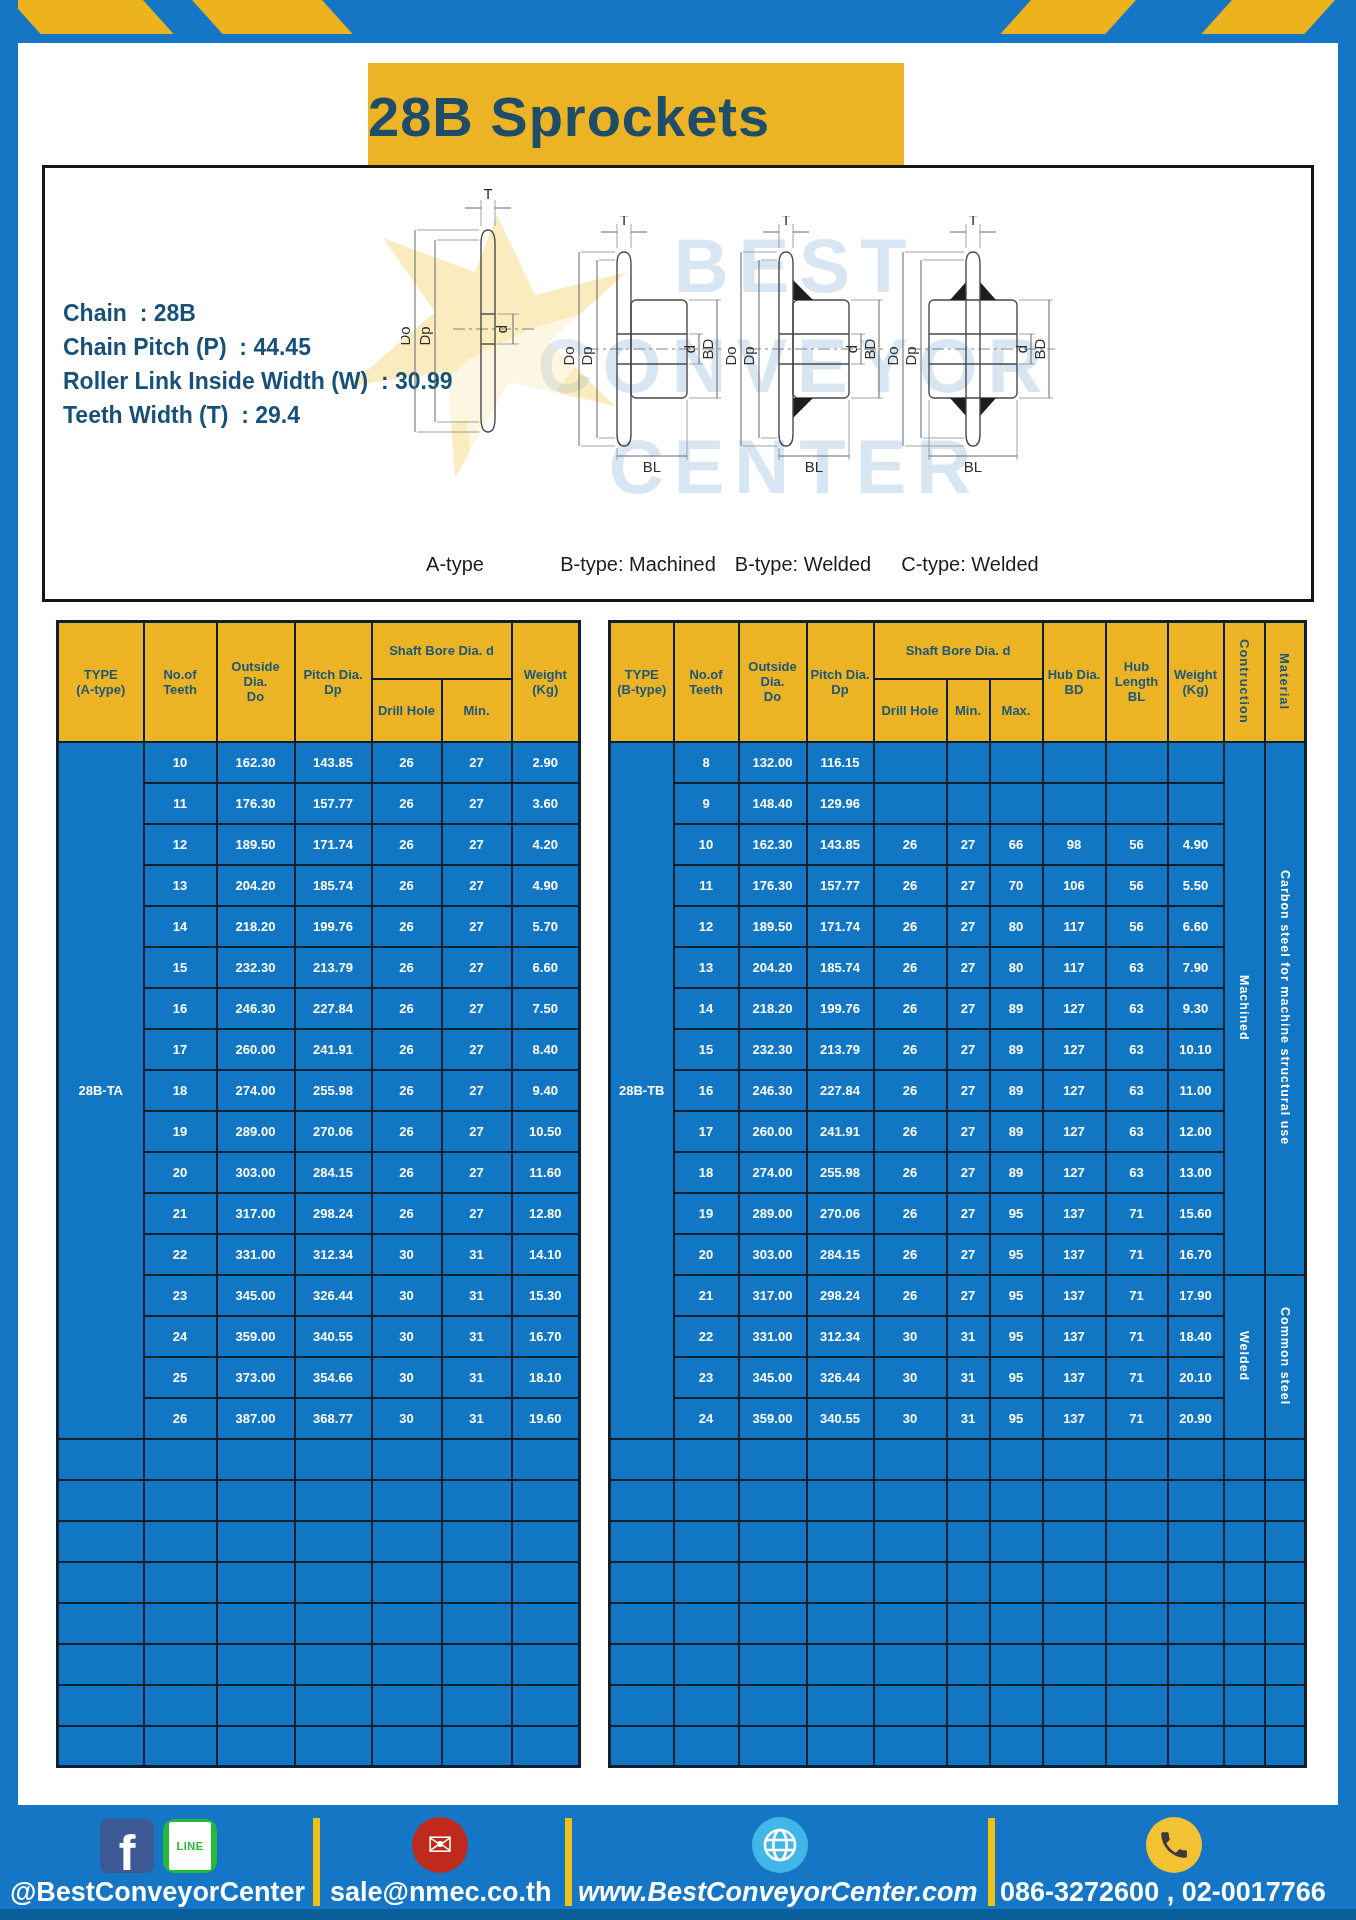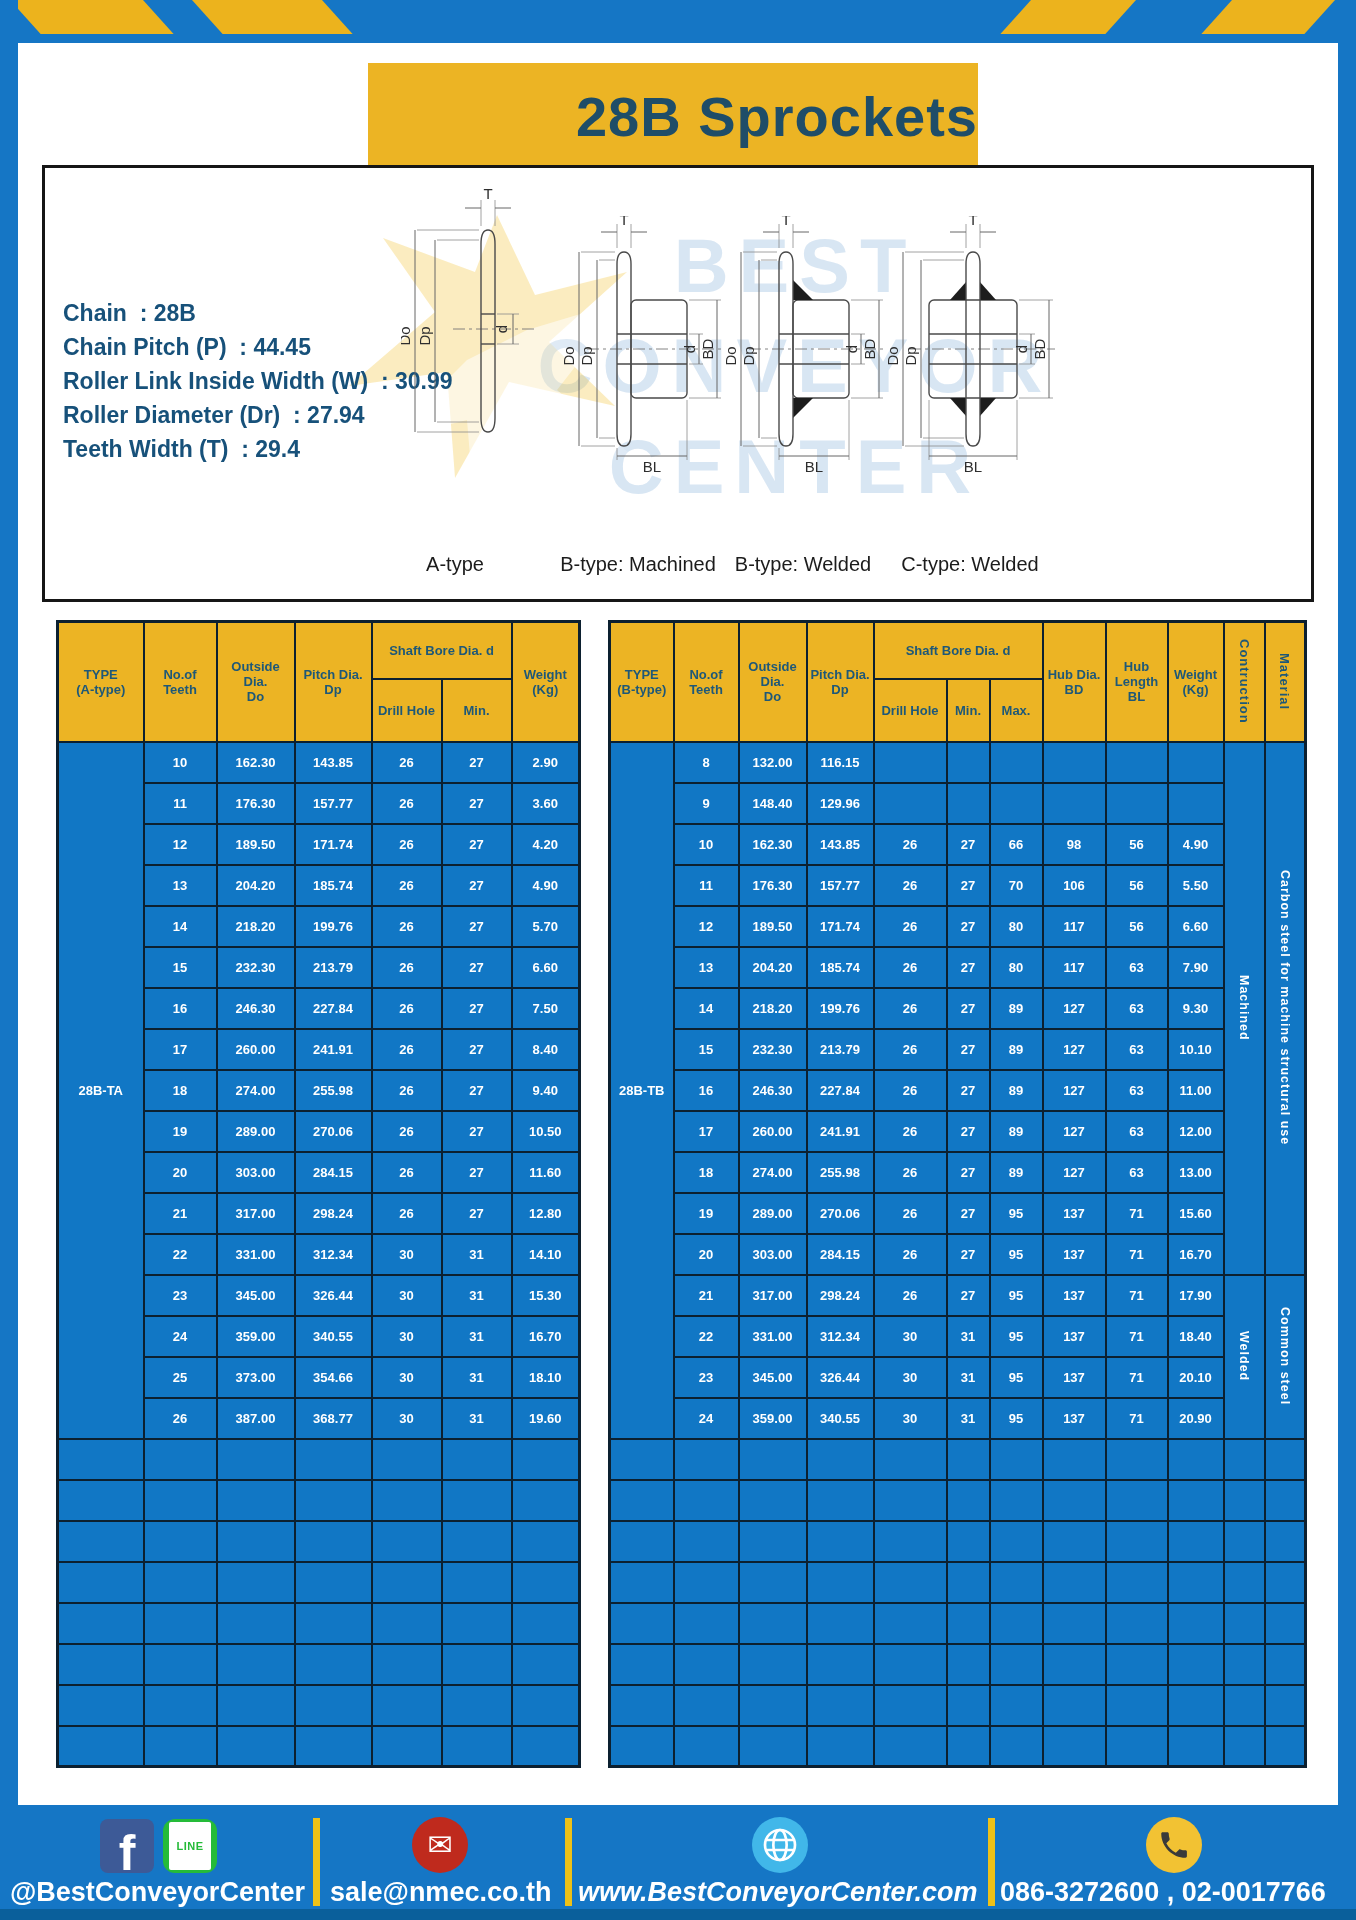--- a/index.html
+++ b/index.html
@@ -7,22 +7,22 @@
   
   .frame-top{position:absolute;left:0;top:0;width:1356px;height:43px;background:#1576c5;}
   .frame-left{position:absolute;left:0;top:0;width:18px;height:1920px;background:#1576c5;}
   .frame-right{position:absolute;right:0;top:0;width:18px;height:1920px;background:#1576c5;}
   .stripe{position:absolute;top:0;height:34px;background:#ecb31d;transform-origin:0 0;}
   .stripe.l1{left:10px;width:133px;transform:skewX(42deg);}
   .stripe.l2{left:192px;width:130px;transform:skewX(42deg);}
   .stripe.r1{left:1031px;width:105px;transform:skewX(-42deg);}
   .stripe.r2{left:1232px;width:103px;transform:skewX(-42deg);}
   
-  .title-box{position:absolute;left:368px;top:63px;width:610px;height:109px;background:#ecb424;
-    color:#1f4d68;font-size:56px;font-weight:bold;text-align:right;line-height:107px;letter-spacing:1px;}
+  .title-box{position:absolute;left:368px;top:63px;width:536px;height:109px;background:#ecb424;
+    color:#1f4d68;font-size:56px;font-weight:bold;text-align:left;line-height:107px;letter-spacing:1px;}
   
   .diagram-box{position:absolute;left:42px;top:165px;width:1272px;height:437px;border:3px solid #161616;
     background:#fff;box-sizing:border-box;}
   .watermark{position:absolute;left:400px;top:48px;width:700px;text-align:center;font-size:76px;font-weight:bold;
     line-height:1.32;letter-spacing:10px;color:rgba(137,178,219,0.33);white-space:pre-line;pointer-events:none;}
   .wm-graphic{position:absolute;left:252px;top:42px;opacity:.32;pointer-events:none;}
   .spec-block{position:absolute;left:18px;top:128px;}
   .spec-line{font-size:23px;font-weight:bold;color:#17517a;line-height:34px;white-space:pre;}
   .drawing{position:absolute;}
   .drawing svg{display:block;}
@@ -86,21 +86,20 @@
 CENTER</div>
     <svg class="wm-graphic" width="400" height="350" viewBox="0 0 400 350">
       <polygon points="200,5 238,85 330,62 252,132 318,196 212,172 158,268 150,162 52,176 138,102 86,28 178,62" fill="#f3c63e"></polygon>
       <polygon points="230,120 330,90 260,180 340,250 220,230 180,330 170,210 90,230 170,150" fill="#ffffff" opacity="0.55"></polygon>
     </svg>
 
     <div class="spec-block">
       <div class="spec-line">Chain  : 28B</div>
       <div class="spec-line">Chain Pitch (P)  : 44.45</div>
       <div class="spec-line">Roller Link Inside Width (W)  : 30.99</div>
-      <div class="spec-line">Roller Diameter (Dr)  : 27.94</div>
       <div class="spec-line">Teeth Width (T)  : 29.4</div>
     </div>
 
     <div class="drawing" style="left:356px;top:18px;">
       <svg width="140" height="262" viewBox="0 0 140 262">
         <line class="cl" x1="52" y1="143" x2="134" y2="143"></line>
         <path class="dwg-line" d="M80,58 Q80,44 87,44 Q94,44 94,58 L94,232 Q94,246 87,246 Q80,246 80,232 Z"></path>
         <line class="dwg-line" x1="80" y1="128" x2="94" y2="128"></line>
         <line class="dwg-line" x1="80" y1="158" x2="94" y2="158"></line>
         <line class="ext-line" x1="80" y1="40" x2="80" y2="14"></line>

